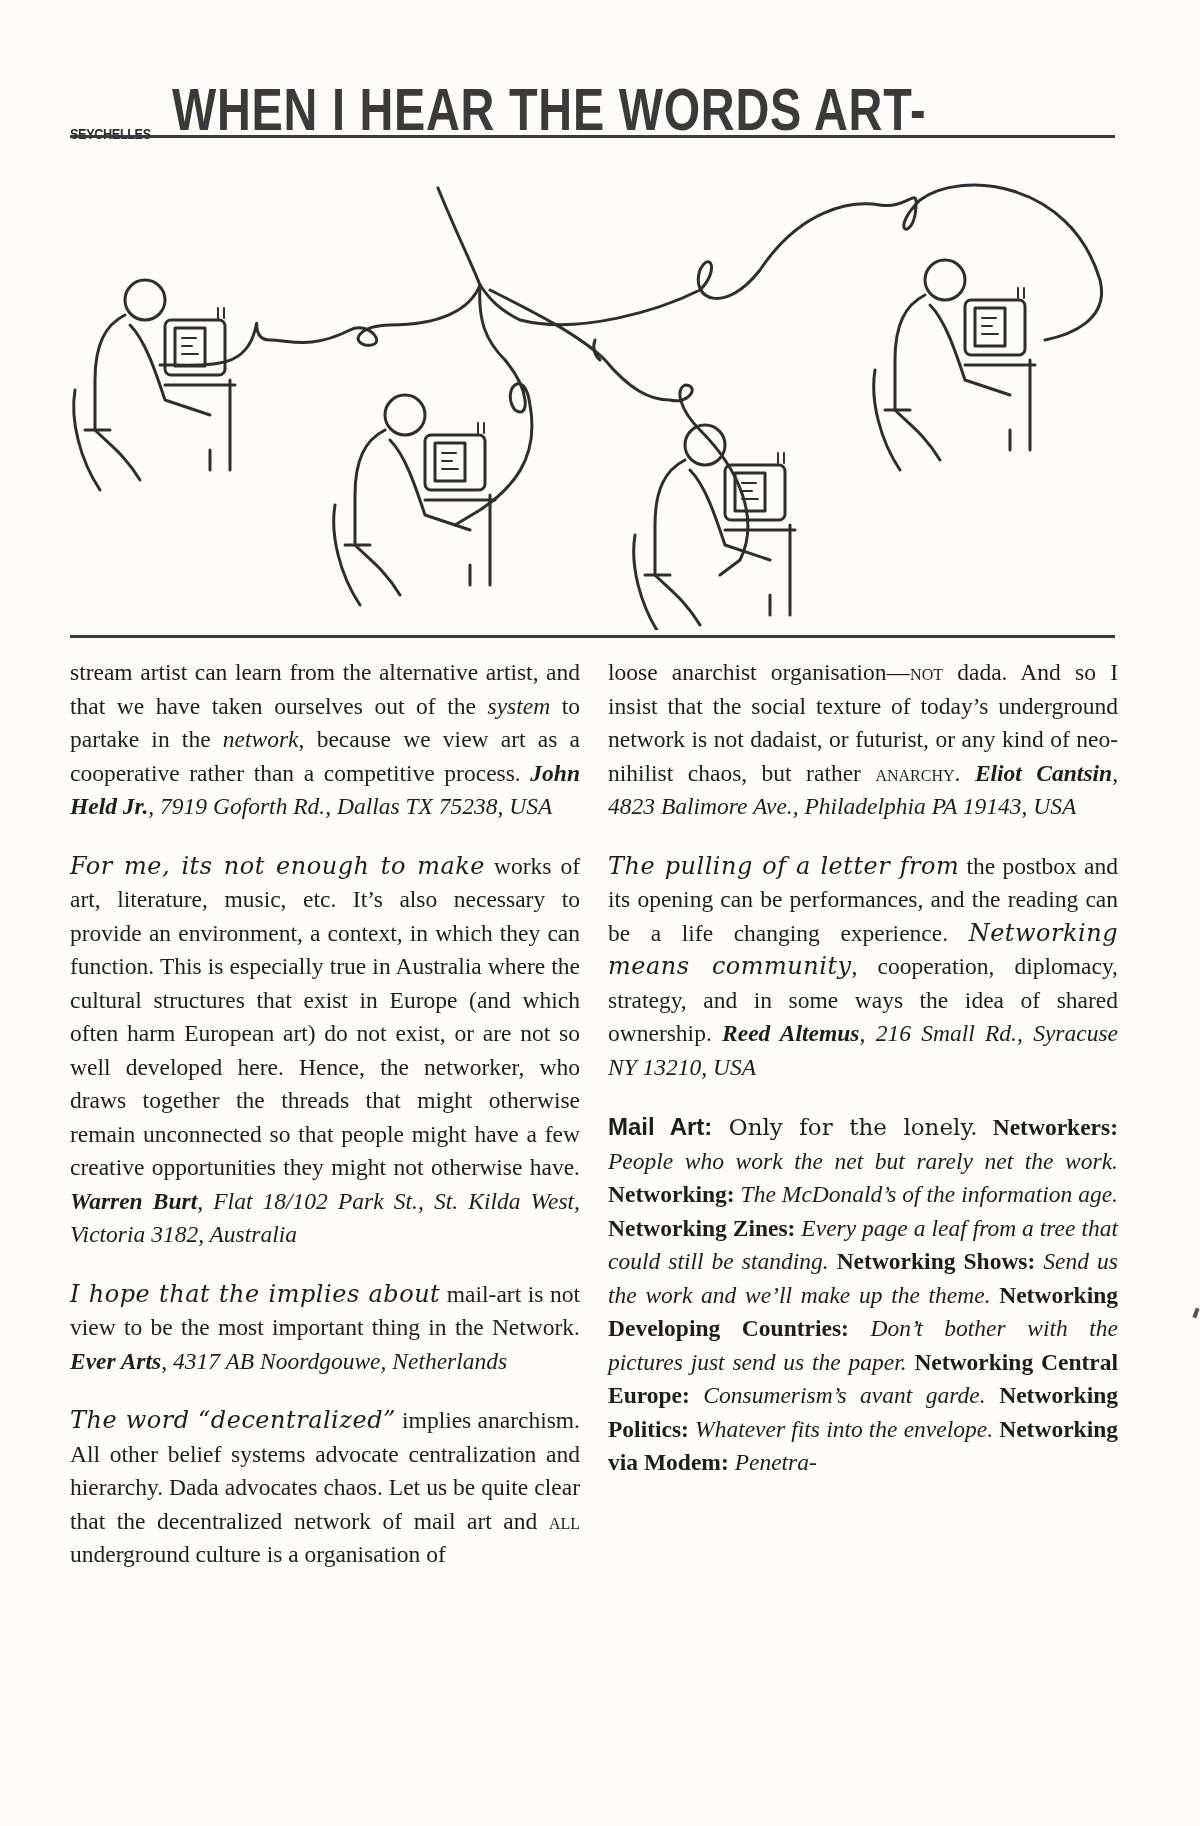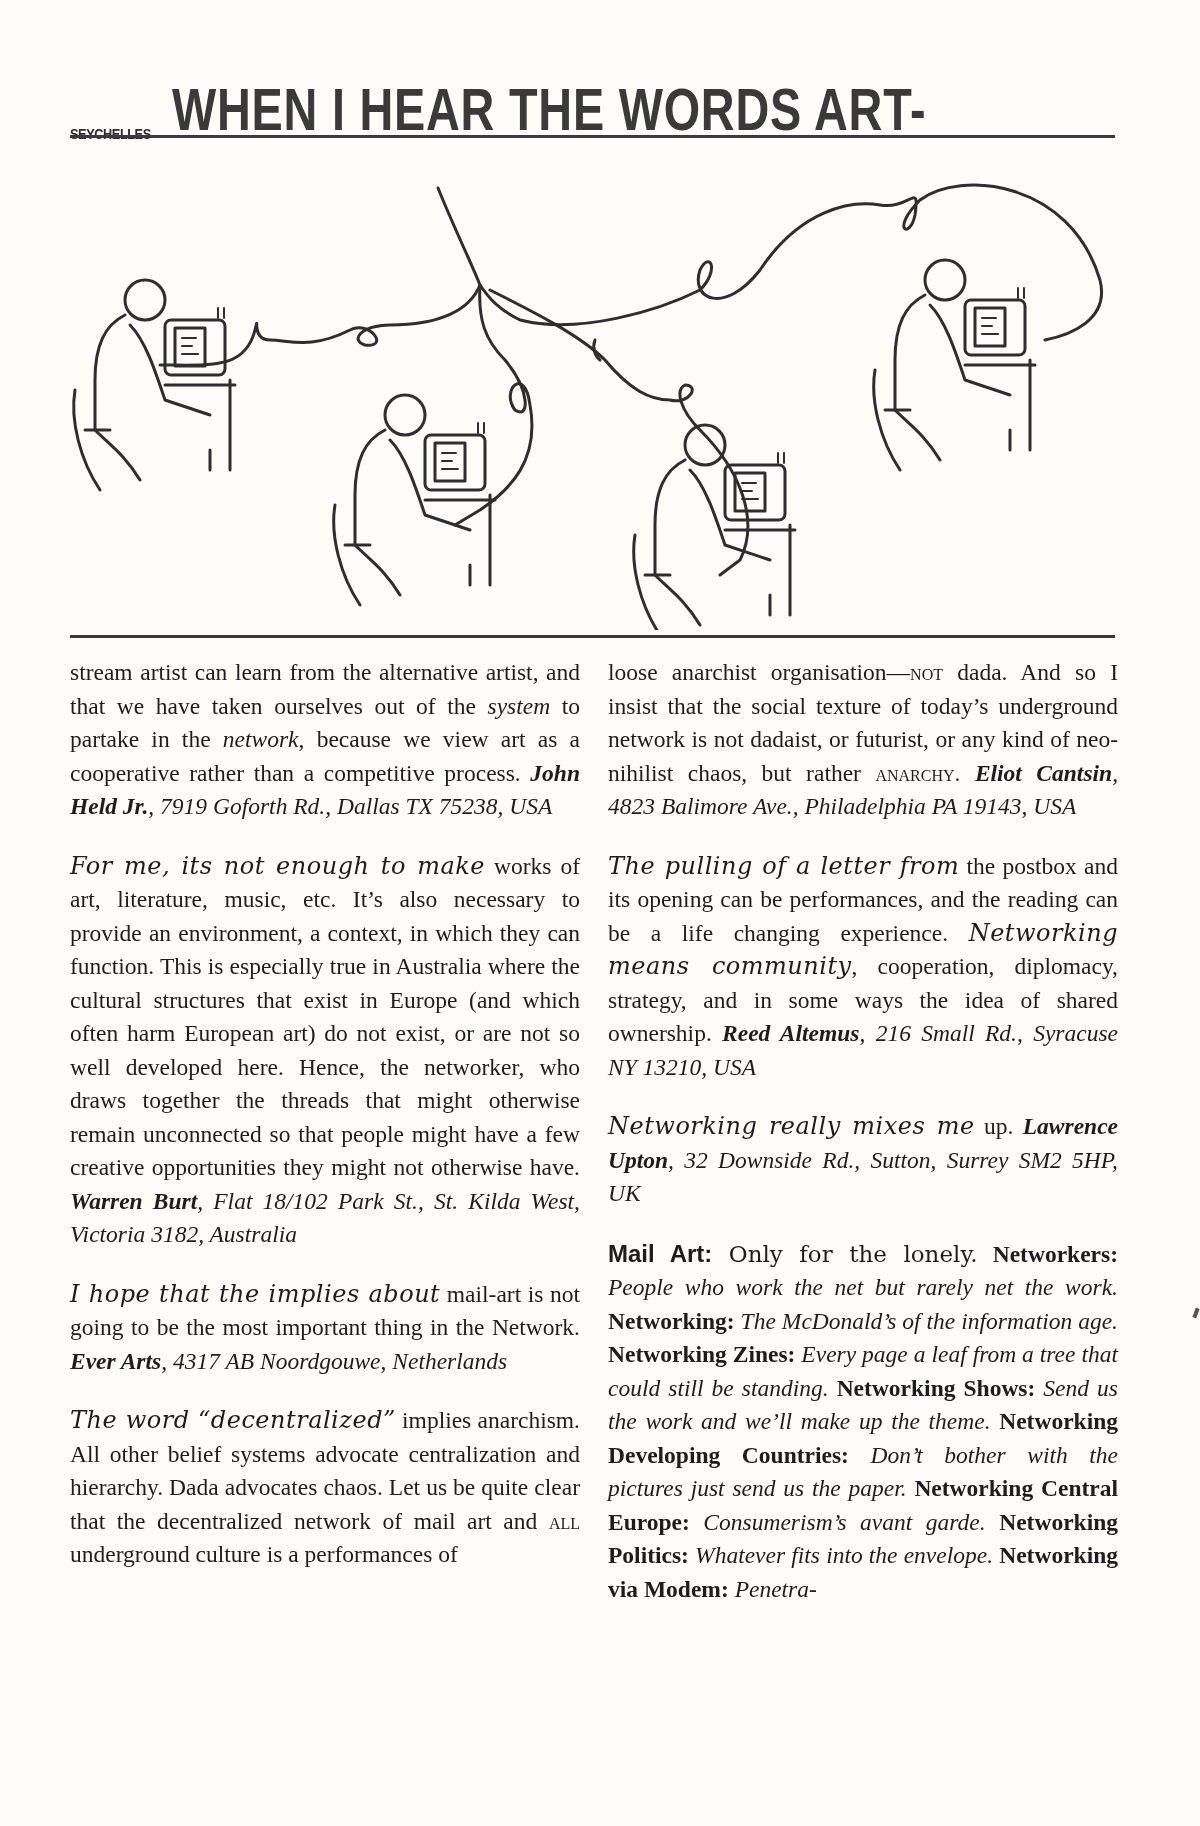--- a/index.html
+++ b/index.html
@@ -112,36 +112,33 @@
   <div class="rule-bottom"></div>
 
   <div class="col col-left">
     <p class="entry">
       <span>stream artist can learn from the alternative artist, and that we have taken ourselves out of the </span><span class="em">system</span><span> to partake in the </span><span class="em">network</span><span>, because we view art as a cooperative rather than a competitive process. </span><span class="author">John Held Jr.</span><span class="addr">, 7919 Goforth Rd., Dallas TX 75238, USA</span>
     </p>
     <p class="entry">
       <span class="lead">For me, its not enough to make</span><span> works of art, literature, music, etc. It’s also necessary to provide an environment, a context, in which they can function. This is especially true in Australia where the cultural structures that exist in Europe (and which often harm European art) do not exist, or are not so well developed here. Hence, the networker, who draws together the threads that might otherwise remain unconnected so that people might have a few creative opportunities they might not otherwise have. </span><span class="author">Warren Burt</span><span class="addr">, Flat 18/102 Park St., St. Kilda West, Victoria 3182, Australia</span>
     </p>
     <p class="entry">
-      <span class="lead">I hope that the implies about</span><span> mail-art is not going to be the most important thing in the Network. </span><span class="author">Ever Arts</span><span class="addr">, 4317 AB Noordgouwe, Netherlands</span>
+      <span class="lead">I hope that the implies about</span><span> mail-art is not view to be the most important thing in the Network. </span><span class="author">Ever Arts</span><span class="addr">, 4317 AB Noordgouwe, Netherlands</span>
     </p>
     <p class="entry">
-      <span class="lead">The word “decentralized”</span><span> implies anarchism. All other belief systems advocate centralization and hierarchy. Dada advocates chaos. Let us be quite clear that the decentralized network of mail art and </span><span class="sc">all</span><span> underground culture is a performances of</span>
+      <span class="lead">The word “decentralized”</span><span> implies anarchism. All other belief systems advocate centralization and hierarchy. Dada advocates chaos. Let us be quite clear that the decentralized network of mail art and </span><span class="sc">all</span><span> underground culture is a organisation of</span>
     </p>
   </div>
 
   <div class="col col-right">
     <p class="entry">
       <span>loose anarchist organisation—</span><span class="sc">not</span><span> dada. And so I insist that the social texture of today’s underground network is not dadaist, or futurist, or any kind of neo-nihilist chaos, but rather </span><span class="sc">anarchy</span><span>. </span><span class="author">Eliot Cantsin</span><span class="addr">, 4823 Balimore Ave., Philadelphia PA 19143, USA</span>
     </p>
     <p class="entry">
       <span class="lead">The pulling of a letter from</span><span> the postbox and its opening can be performances, and the reading can be a life changing experience. </span><span class="lead">Networking means community</span><span>, cooperation, diplomacy, strategy, and in some ways the idea of shared ownership. </span><span class="author">Reed Altemus</span><span class="addr">, 216 Small Rd., Syracuse NY 13210, USA</span>
     </p>
     <p class="entry">
-      <span class="lead">Networking really mixes me</span><span> up. </span><span class="author">Lawrence Upton</span><span class="addr">, 32 Downside Rd., Sutton, Surrey SM2 5HP, UK</span>
-    </p>
-    <p class="entry">
       <span class="mail-lead">Mail Art:</span><span class="mail-lead-def"> Only for the lonely.</span><span class="term"> Networkers:</span><span class="def"> People who work the net but rarely net the work.</span><span class="term"> Networking:</span><span class="def"> The McDonald’s of the information age.</span><span class="term"> Networking Zines:</span><span class="def"> Every page a leaf from a tree that could still be standing.</span><span class="term"> Networking Shows:</span><span class="def"> Send us the work and we’ll make up the theme.</span><span class="term"> Networking Developing Countries:</span><span class="def"> Don’t bother with the pictures just send us the paper.</span><span class="term"> Networking Central Europe:</span><span class="def"> Consumerism’s avant garde.</span><span class="term"> Networking Politics:</span><span class="def"> Whatever fits into the envelope.</span><span class="term"> Networking via Modem:</span><span class="def"> Penetra-</span>
     </p>
   </div>
 
   <div class="edge-mark"></div>
 </div>
 
 </body></html>

